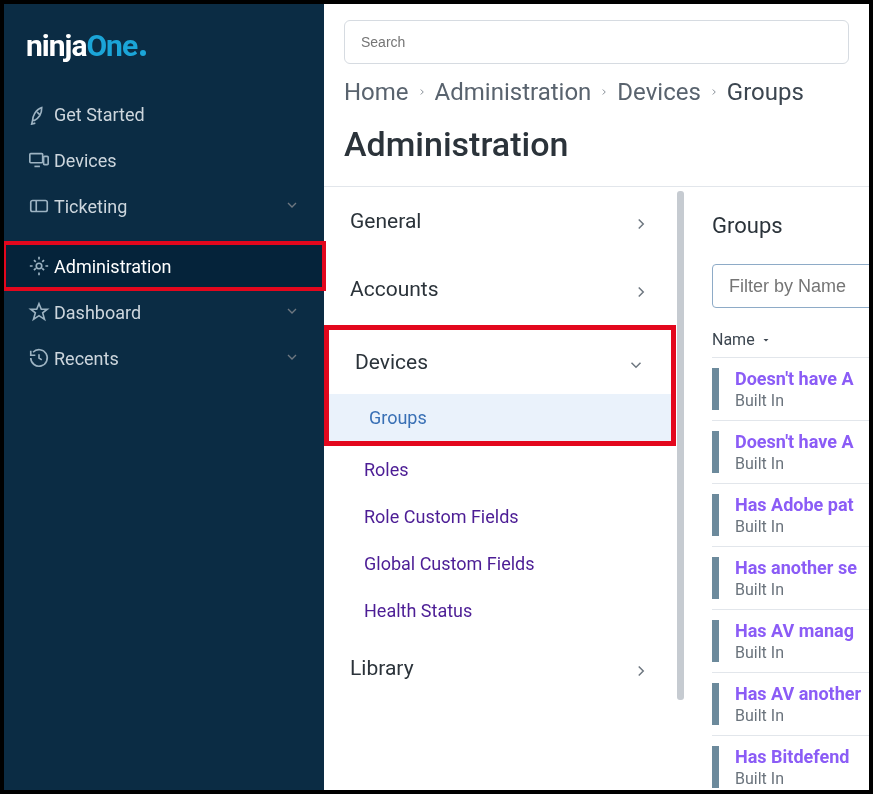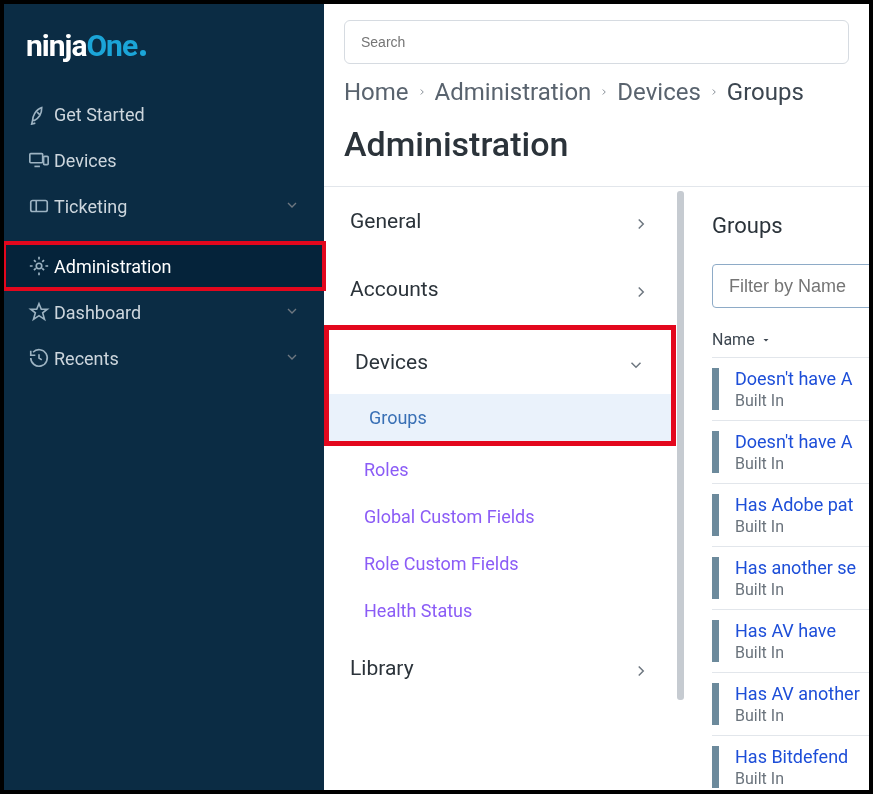--- a/index.html
+++ b/index.html
@@ -22,32 +22,32 @@
     .search-inp{width:100%;height:44px;border:1px solid #d6dbe1;border-radius:6px;font-size:14px;color:#59636e;padding:0 16px;outline:none}
     .bc{padding:0 20px;font-size:24px;color:#59636e;display:flex;align-items:center;gap:8px;flex-wrap:wrap}
     .bc .crumb{color:#59636e}
     .bc .crumb.cur{color:#3c4650}
     .page-title{font-size:34px;color:#2b333a;font-weight:500;padding:18px 20px 22px}
 
     .cols{display:flex;border-top:1px solid #e2e6eb;flex:1;overflow:hidden}
     .acc{width:360px;position:relative;padding:0 8px 0 0}
     .acc-scroll{position:absolute;right:0;top:4px;bottom:90px;width:7px;background:#c6cbd1;border-radius:3px}
     .acc-item{display:flex;align-items:flex-end;justify-content:space-between;padding:22px 26px;font-size:21px;color:#2b333a;border-bottom:0;cursor:pointer}
-    .acc-sub{padding:13px 26px 13px 40px;font-size:18px;color:#8b5cf6;cursor:pointer}
+    .acc-sub{padding:13px 26px 13px 40px;font-size:18px;color:#4c1d95;cursor:pointer}
     .acc-sub.sel{background:#eaf2fb;color:#3970b5}
     .devbox{border:5px solid #e3071d;margin-top:2px}
 
     .panel{flex:1;padding:26px 0 0 28px;overflow:hidden}
     .panel-title{font-size:22px;color:#2b333a;margin-bottom:26px}
     .filter-inp{height:44px;border:1px solid #8eabc7;border-radius:4px;padding:0 16px;font-size:18px;color:#7a838c;outline:none;width:200px}
     .name-hd{margin-top:22px;font-size:16px;color:#3c4650;display:flex;align-items:center;gap:6px}
     .grp{display:flex;border-top:1px solid #e2e6eb;padding:10px 0 10px 0;gap:12px}
     .grp-bar{width:7px;background:#6c8a9c;flex-shrink:0;margin-right:4px}
     .grp-text{display:flex;flex-direction:column;gap:2px}
-    .grp-name{font-size:18px;font-weight:400;color:#1d4ed8;white-space:nowrap}
+    .grp-name{font-size:18px;font-weight:700;color:#8b5cf6;white-space:nowrap}
     .grp-type{font-size:16px;color:#6a737c}
 
     .chev-svg{stroke:#6e7780;fill:none;stroke-width:2}
   </style>
 </head>
 <body>
 
 <div class="sidebar">
   <div class="logo">
     <span class="logo-left">ninja</span>
@@ -168,22 +168,22 @@
       <div class="devbox">
         <div class="acc-item" style="padding:20px 26px">
           <span>Devices</span>
           <svg width="18" height="18" viewBox="0 0 24 24" class="chev-svg">
               <path d="M6 9l6 6 6-6"></path>
             </svg>
         </div>
         <div class="acc-sub sel">Groups</div>
       </div>
       <div class="acc-sub">Roles</div>
+      <div class="acc-sub">Role Custom Fields</div>
       <div class="acc-sub">Global Custom Fields</div>
-      <div class="acc-sub">Role Custom Fields</div>
       <div class="acc-sub">Health Status</div>
 
       <div class="acc-item">
         <span>Library</span>
         <svg width="18" height="18" viewBox="0 0 24 24" class="chev-svg">
             <path d="M9 6l6 6-6 6"></path>
           </svg>
       </div>
     </div>
 
@@ -221,21 +221,21 @@
         <div class="grp">
             <div class="grp-bar"></div>
             <div class="grp-text">
               <span class="grp-name">Has another se</span>
               <span class="grp-type">Built In</span>
             </div>
           </div>
         <div class="grp">
             <div class="grp-bar"></div>
             <div class="grp-text">
-              <span class="grp-name">Has AV have</span>
+              <span class="grp-name">Has AV manag</span>
               <span class="grp-type">Built In</span>
             </div>
           </div>
         <div class="grp">
             <div class="grp-bar"></div>
             <div class="grp-text">
               <span class="grp-name">Has AV another</span>
               <span class="grp-type">Built In</span>
             </div>
           </div>

